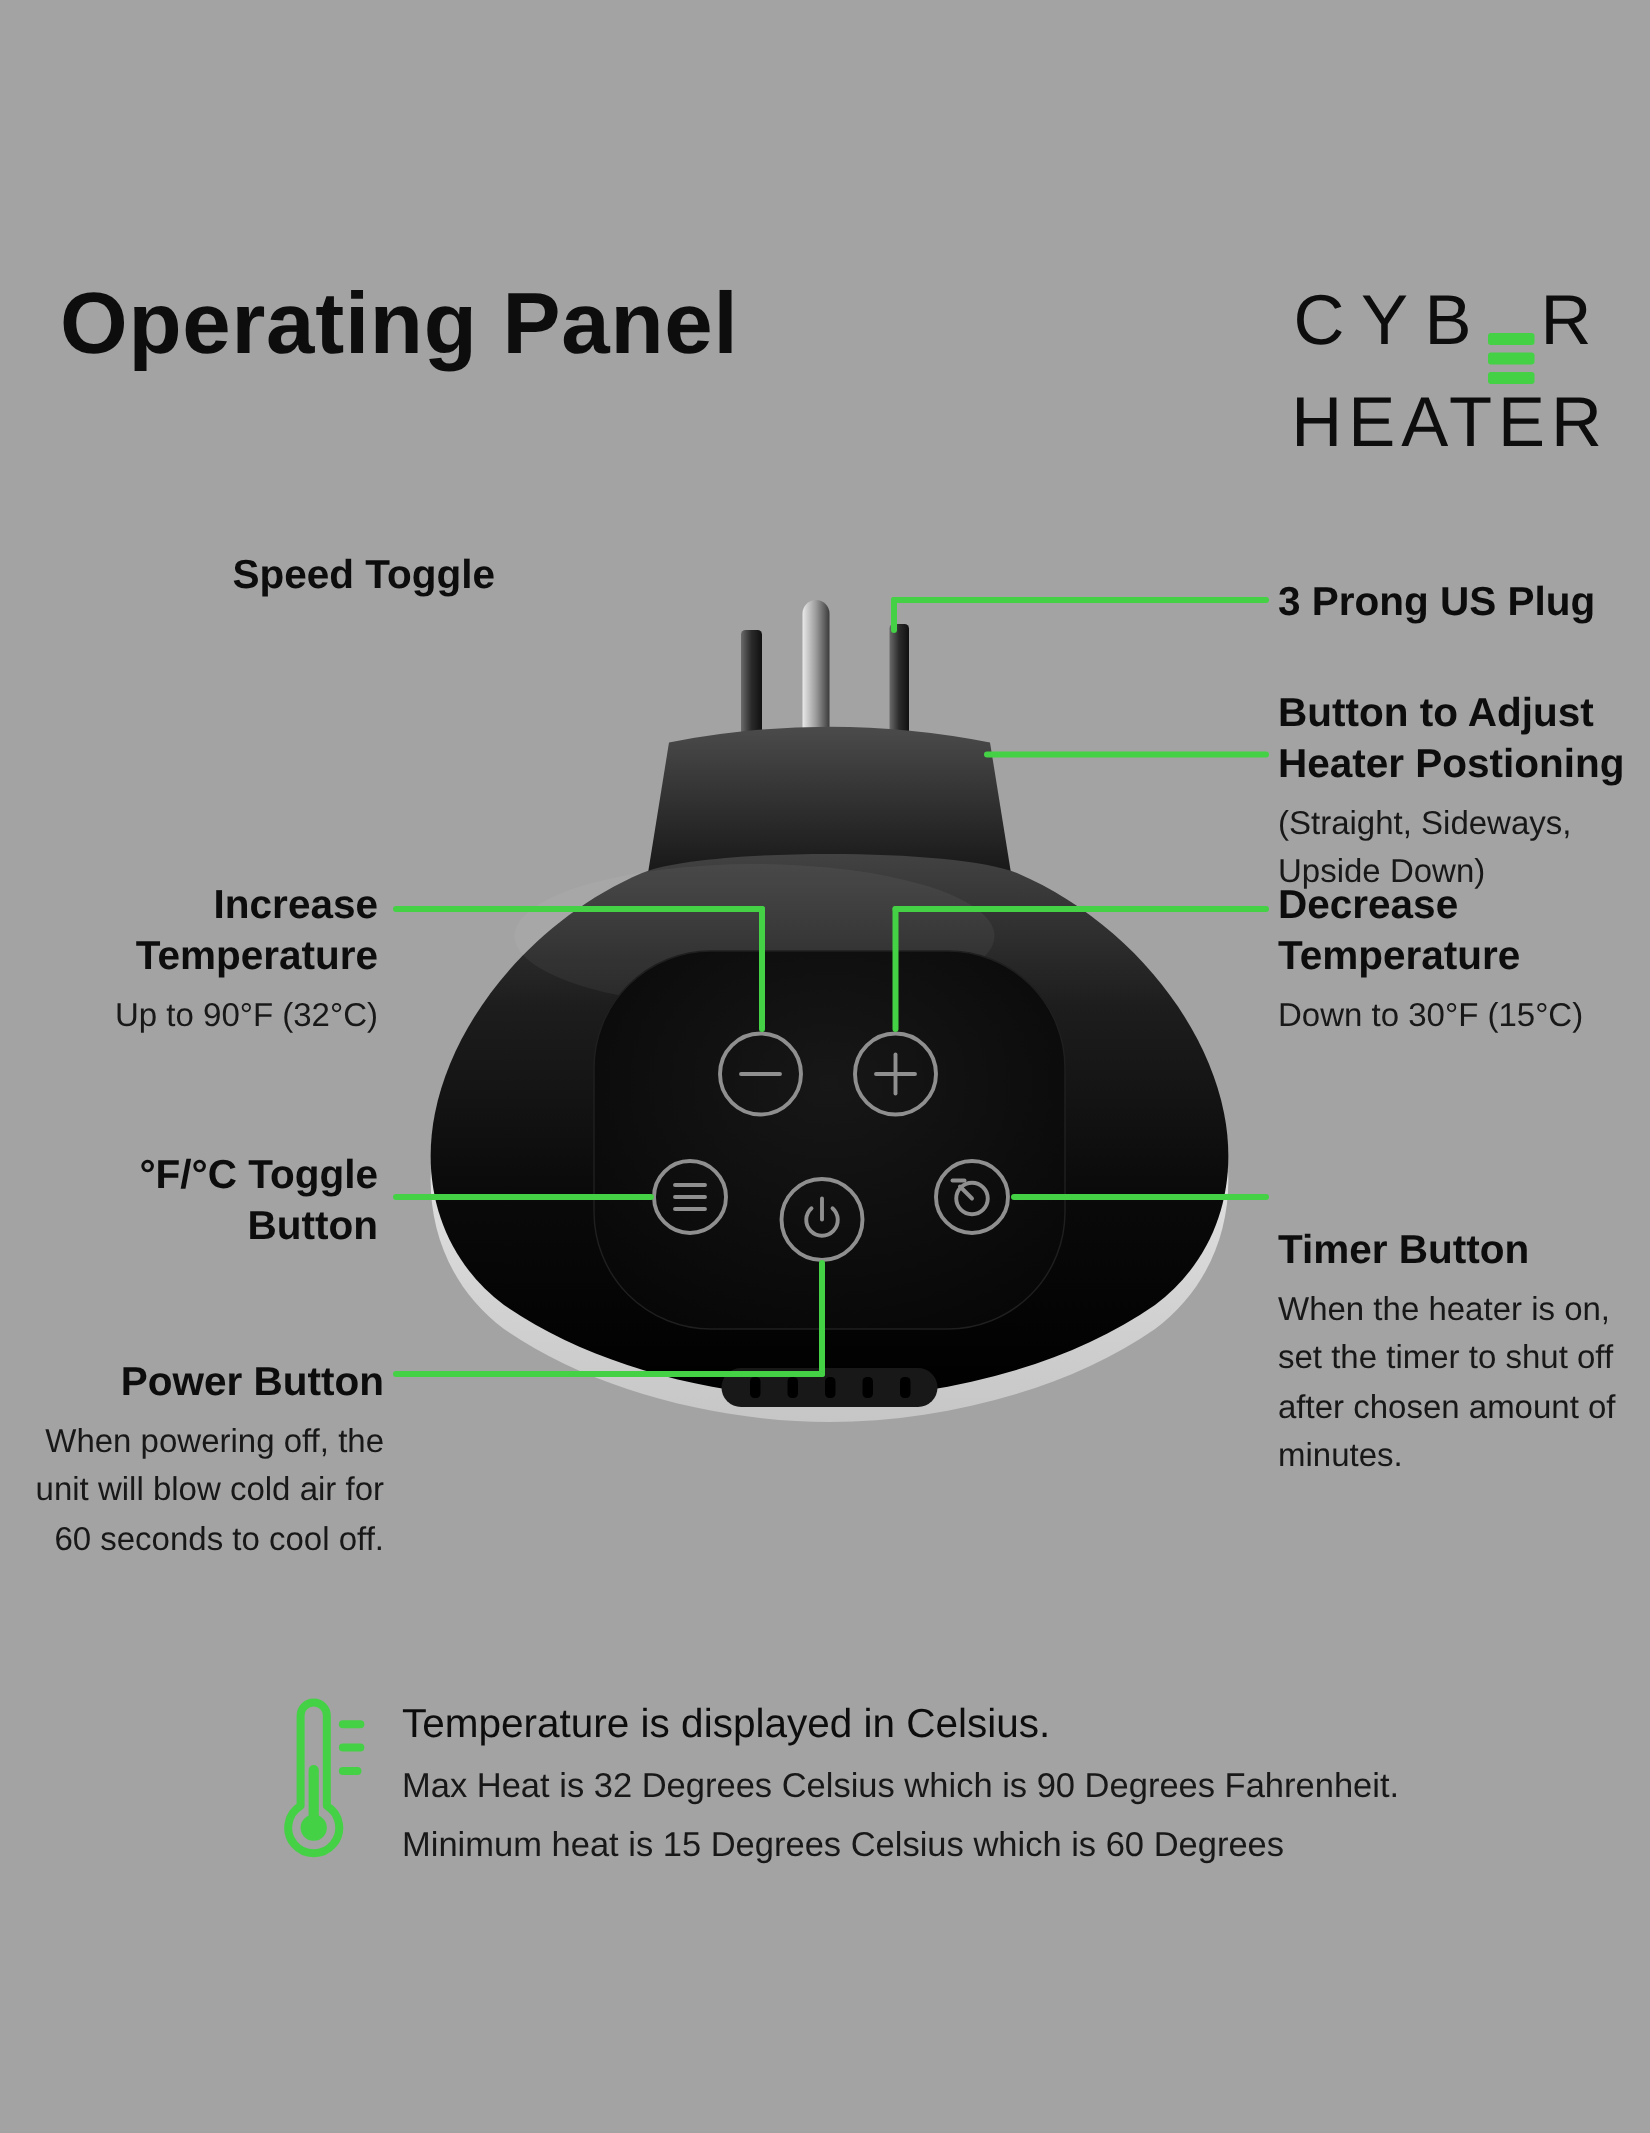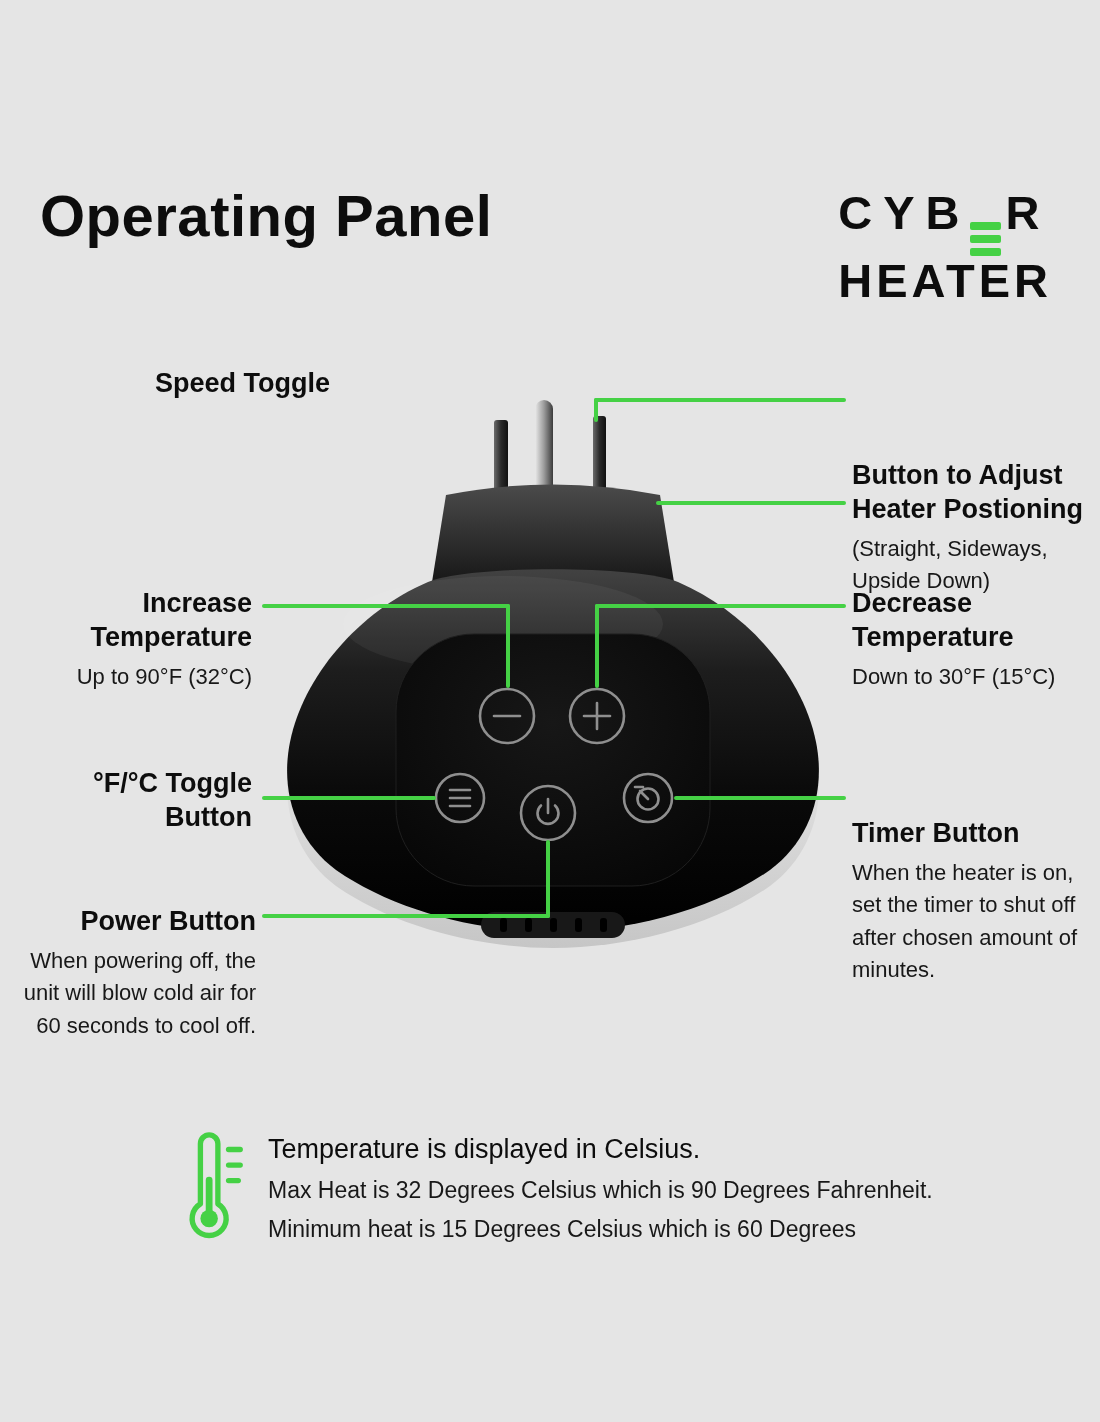--- a/index.html
+++ b/index.html
@@ -1,22 +1,22 @@
 <!DOCTYPE html>
 <html style="--green: #45d145;"><head>
 <meta charset="utf-8">
 <style>
   :root { --green:#45d145; }
   * { margin:0; padding:0; box-sizing:border-box; }
   body { background:#ffffff; font-family:"Liberation Sans","DejaVu Sans",sans-serif; }
-  .canvas { position:relative; width:1100px; height:1422px; margin:0 auto; background:#e5e5e5; overflow:hidden; color:#111; }
+  .canvas { position:relative; width:1100px; height:1422px; margin:0 auto; background:#a3a3a3; overflow:hidden; color:#111; }
 
   .page-title { position:absolute; left:40px; top:182px; font-size:58px; font-weight:800; letter-spacing:.5px; color:#0d0d0d; }
 
-  .logo { position:absolute; right:48px; top:188px; text-align:left; font-weight:700; color:#0d0d0d; }
+  .logo { position:absolute; right:28px; top:188px; text-align:right; font-weight:400; color:#0d0d0d; }
   .logo-l1 { font-size:47px; letter-spacing:11px; line-height:1.06; white-space:nowrap; }
   .logo-l2 { font-size:47px; letter-spacing:4px; line-height:1.06; white-space:nowrap; }
   .logo-e { display:inline-flex; flex-direction:column; justify-content:space-between; width:31px; height:34px; vertical-align:-1px; margin-right:4px; }
   .logo-e i { display:block; height:8px; border-radius:2px; background:var(--green); }
 
   .device { position:absolute; left:278px; top:392px; }
 
   .gline { position:absolute; background:var(--green); border-radius:2px; }
 
   .ann { position:absolute; }
@@ -159,20 +159,23 @@
 Button</div>
   </div>
 
   <div class="ann left" style="left:0;top:904px;width:256px">
     <div class="ann-title ml">Power Button</div>
     <div class="ann-body ml">When powering off, the
 unit will blow cold air for
 60 seconds to cool off.</div>
   </div>
 
+  <div class="ann" style="left:852px;top:384px;width:240px">
+    <div class="ann-title ml">3 Prong US Plug</div>
+  </div>
 
   <div class="ann" style="left:852px;top:458px;width:250px">
     <div class="ann-title ml">Button to Adjust
 Heater Postioning</div>
     <div class="ann-body ml">(Straight, Sideways,
 Upside Down)</div>
   </div>
 
   <div class="ann" style="left:852px;top:586px;width:240px">
     <div class="ann-title ml">Decrease

